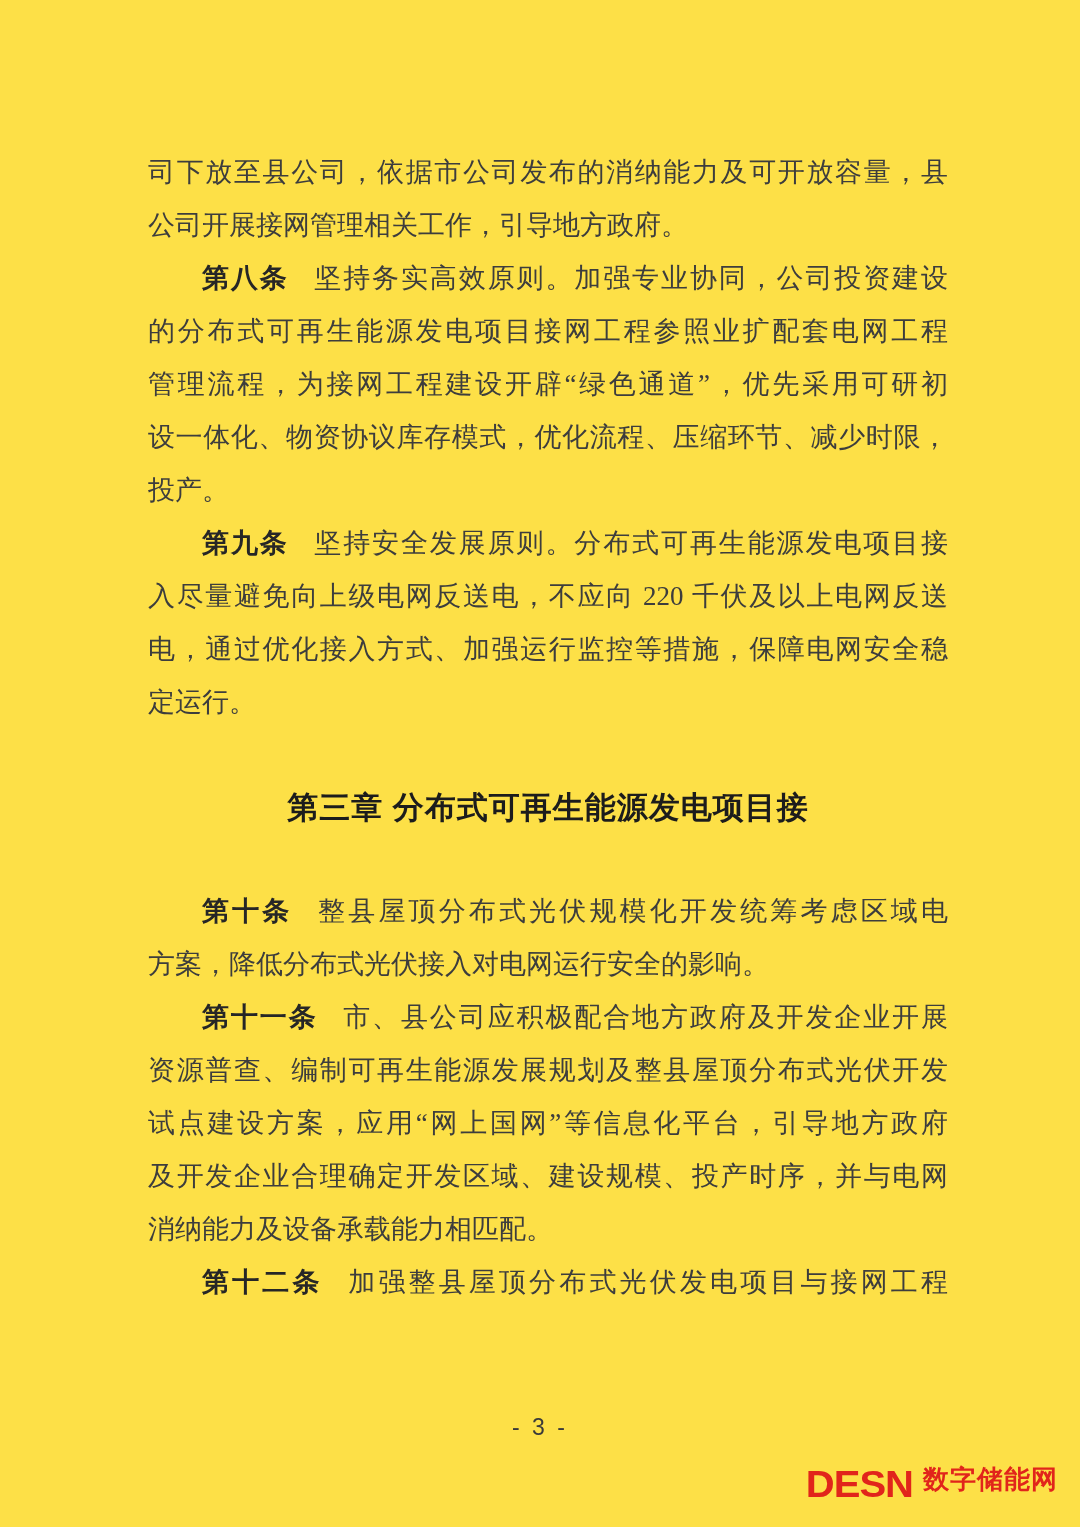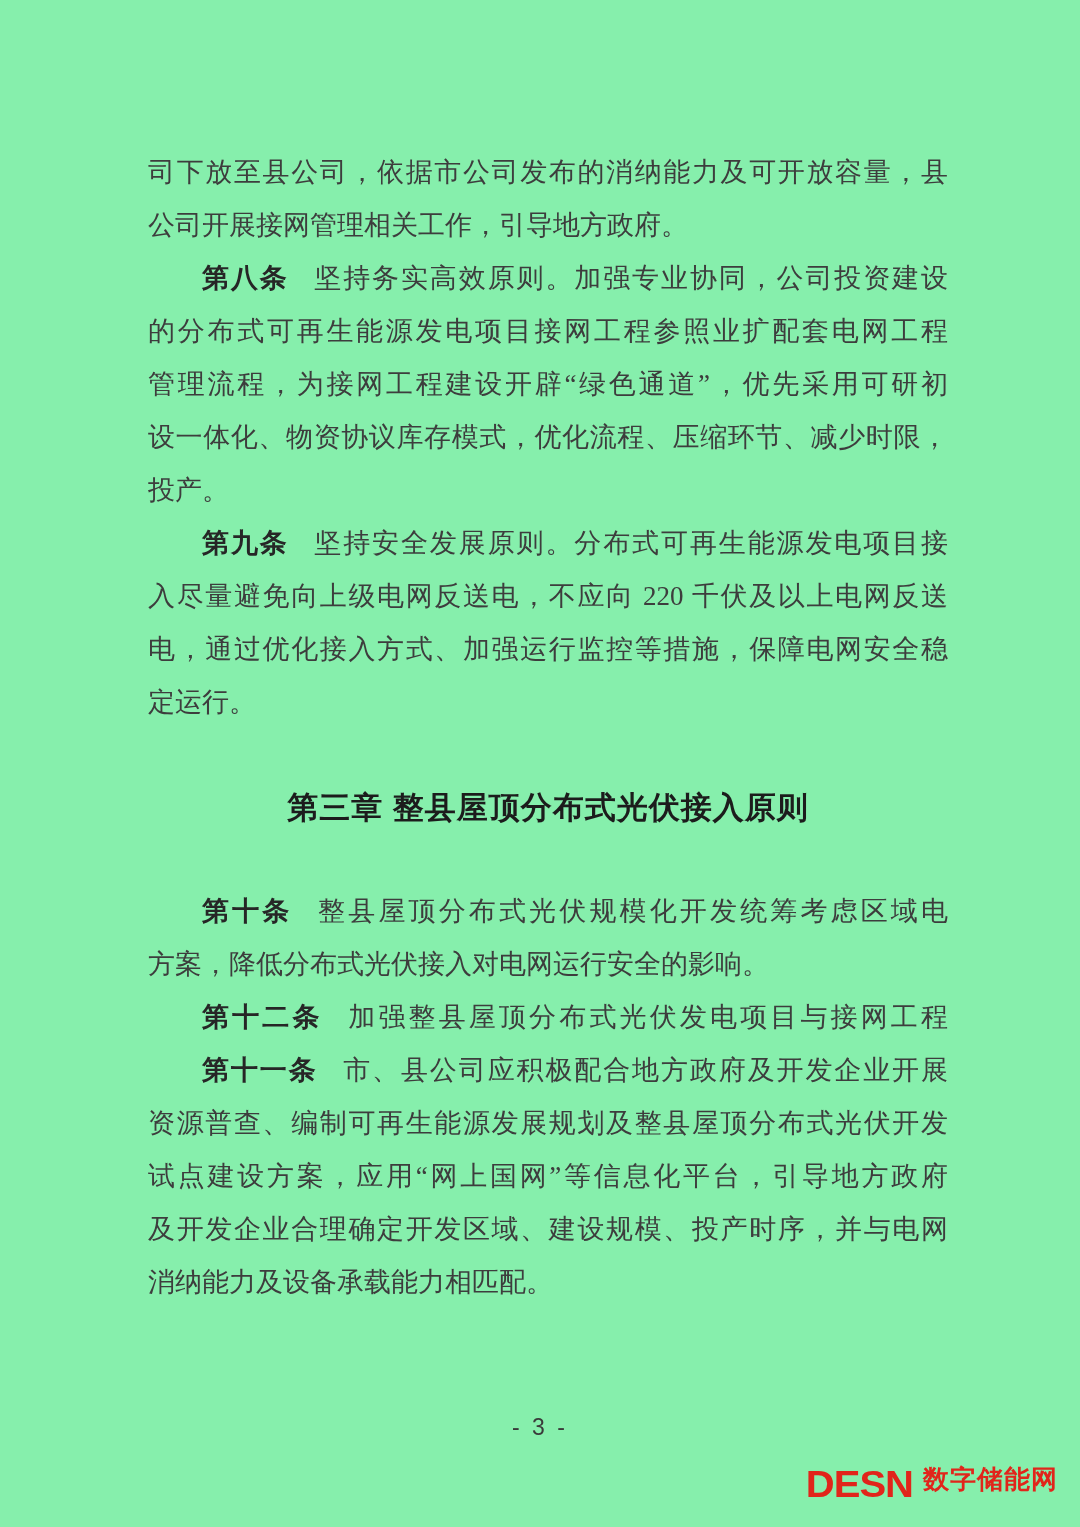--- a/index.html
+++ b/index.html
@@ -4,21 +4,21 @@
 <style>
   html, body {
     margin: 0;
     padding: 0;
     background: #ffffff;
   }
   .page {
     position: relative;
     width: 1080px;
     height: 1527px;
-    background: #86efac;
+    background: #fde047;
     overflow: hidden;
     font-family: "Liberation Serif", serif;
     color: #3d3d3d;
   }
   .content {
     position: absolute;
     left: 148px;
     top: 146px;
     width: 800px;
   }
@@ -102,37 +102,37 @@
       <div class="line"><span>投产。</span></div>
     </div>
 
     <div class="para">
       <div class="line just ind"><b class="kw">第九条</b><span>坚持安全发展原则。分布式可再生能源发电项目接</span></div>
       <div class="line just"><span>入尽量避免向上级电网反送电，不应向 220 千伏及以上电网反送</span></div>
       <div class="line just"><span>电，通过优化接入方式、加强运行监控等措施，保障电网安全稳</span></div>
       <div class="line"><span>定运行。</span></div>
     </div>
 
-    <h2 class="chapter">第三章 整县屋顶分布式光伏接入原则</h2>
+    <h2 class="chapter">第三章 分布式可再生能源发电项目接</h2>
 
     <div class="para">
       <div class="line just ind"><b class="kw">第十条</b><span>整县屋顶分布式光伏规模化开发统筹考虑区域电</span></div>
       <div class="line"><span>方案，降低分布式光伏接入对电网运行安全的影响。</span></div>
-    </div>
-
-    <div class="para">
-      <div class="line just ind"><b class="kw">第十二条</b><span>加强整县屋顶分布式光伏发电项目与接网工程</span></div>
     </div>
 
     <div class="para">
       <div class="line just ind"><b class="kw">第十一条</b><span>市、县公司应积极配合地方政府及开发企业开展</span></div>
       <div class="line just"><span>资源普查、编制可再生能源发展规划及整县屋顶分布式光伏开发</span></div>
       <div class="line just"><span>试点建设方案，应用“网上国网”等信息化平台，引导地方政府</span></div>
       <div class="line just"><span>及开发企业合理确定开发区域、建设规模、投产时序，并与电网</span></div>
       <div class="line"><span>消纳能力及设备承载能力相匹配。</span></div>
+    </div>
+
+    <div class="para">
+      <div class="line just ind"><b class="kw">第十二条</b><span>加强整县屋顶分布式光伏发电项目与接网工程</span></div>
     </div>
 
   </main>
 
   <div class="pageno">- 3 -</div>
 
   <div class="logo">
     <span class="logo-latin">DESN</span>
     <span class="logo-cjk">数字储能网</span>
   </div>

